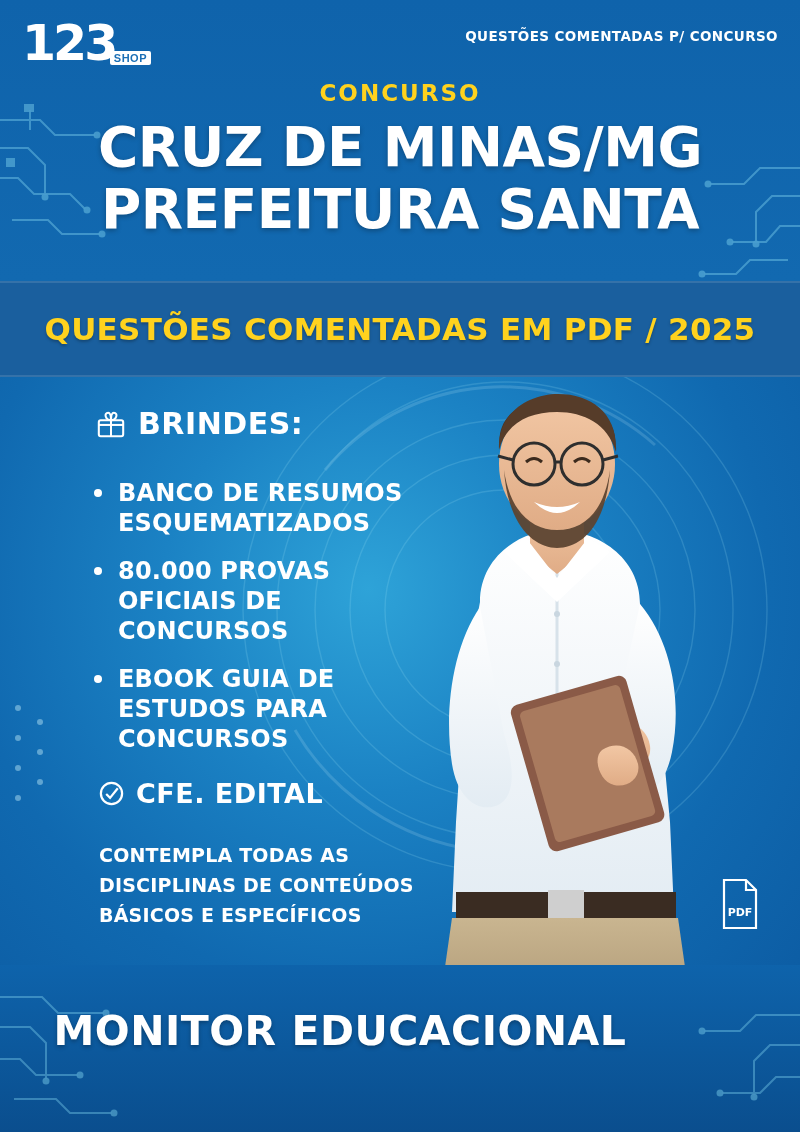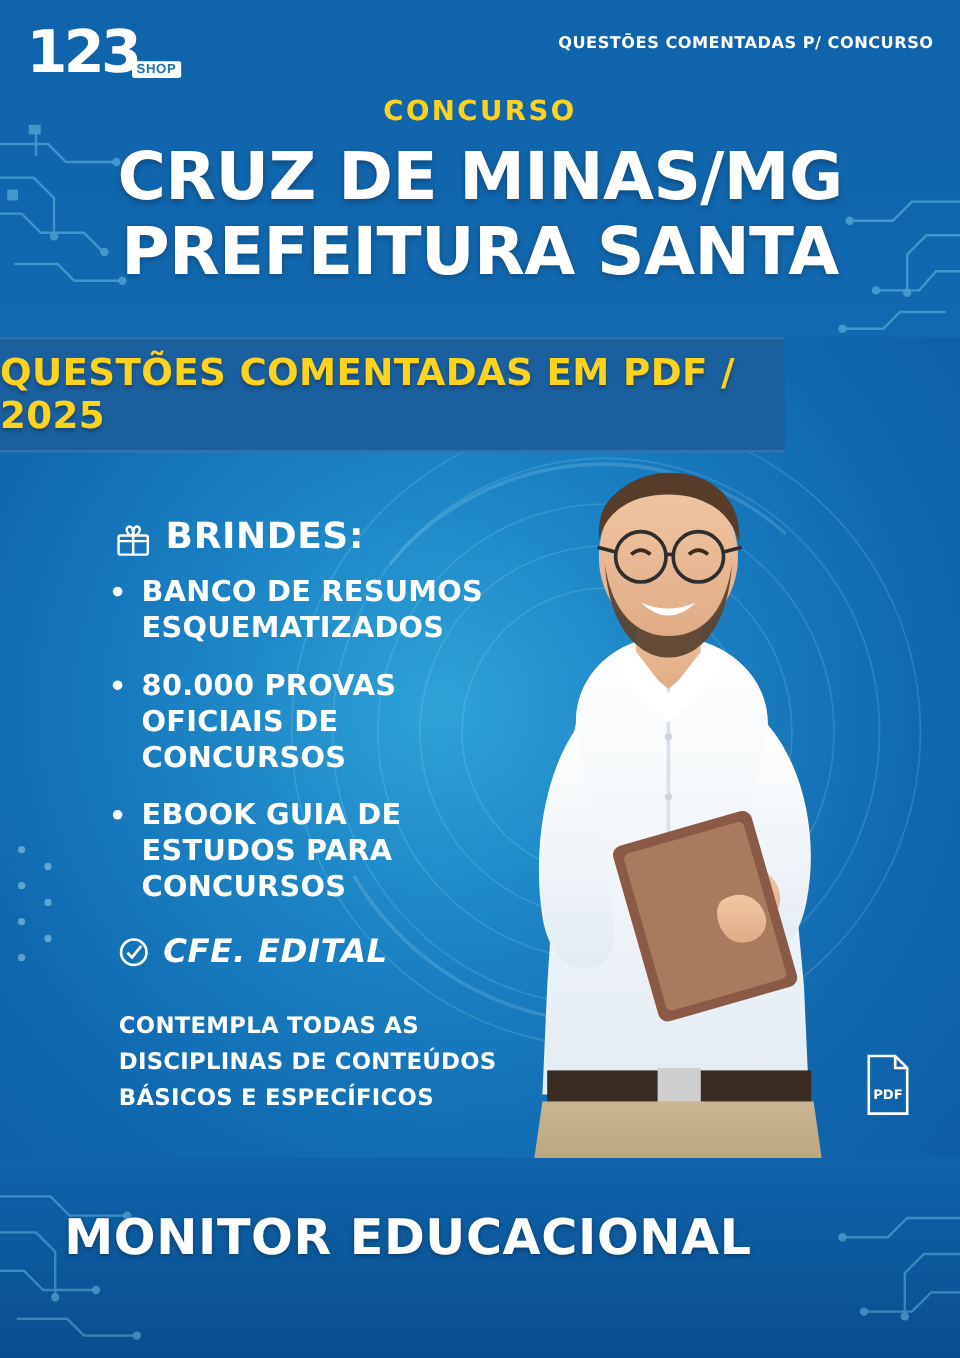--- a/index.html
+++ b/index.html
@@ -67,37 +67,37 @@
     position: absolute; top: 116px; left: 0; width: 800px;
     text-align: center; color: #ffffff;
     font-family: "DejaVu Sans", sans-serif;
     font-weight: 800; font-size: 55px; line-height: 62px;
     letter-spacing: -0.5px;
     text-shadow: 0 2px 5px rgba(0,0,0,.28);
   }
 
   
   .sub-band {
-    position: absolute; left: 0; top: 281px; width: 654px; height: 96px;
+    position: absolute; left: 0; top: 281px; width: 800px; height: 96px;
     background: #1a5f9e;
     border-top: 2px solid rgba(255,255,255,.12);
     border-bottom: 2px solid rgba(255,255,255,.12);
     display: flex; align-items: center; justify-content: center;
   }
   .sub-band span {
     color: #ffd21e;
     font-family: "DejaVu Sans", sans-serif;
     font-weight: 800; font-size: 31px; letter-spacing: .3px;
     text-shadow: 0 2px 3px rgba(0,0,0,.25);
   }
 
   
   .brindes-head {
-    position: absolute; left: 96px; top: 430px;
-    display: flex; align-items: flex-end; gap: 12px;
+    position: absolute; left: 96px; top: 406px;
+    display: flex; align-items: center; gap: 12px;
     color: #ffffff;
     font-family: "DejaVu Sans", sans-serif;
     font-weight: 800; font-size: 30px; letter-spacing: .5px;
   }
   .gift-icon { width: 30px; height: 30px; }
 
   .bullets {
     position: absolute; left: 90px; top: 478px; width: 350px;
     list-style: none;
   }
@@ -115,21 +115,21 @@
     position: absolute; left: 4px; top: 11px;
     width: 8px; height: 8px; border-radius: 50%;
     background: #ffffff;
   }
 
   .cfe-head {
     position: absolute; left: 98px; top: 778px;
     display: flex; align-items: center; gap: 11px;
     color: #ffffff;
     font-family: "DejaVu Sans", sans-serif;
-    font-weight: 800; font-size: 27px; letter-spacing: .5px; font-style: italic;
+    font-weight: 800; font-size: 27px; letter-spacing: .5px;
   }
   .check-icon { width: 27px; height: 27px; }
 
   .cfe-text {
     position: absolute; left: 99px; top: 840px; width: 330px;
     color: #ffffff;
     font-family: "DejaVu Sans", sans-serif;
     font-weight: 700; font-size: 19px; line-height: 30px;
     letter-spacing: .2px;
   }

